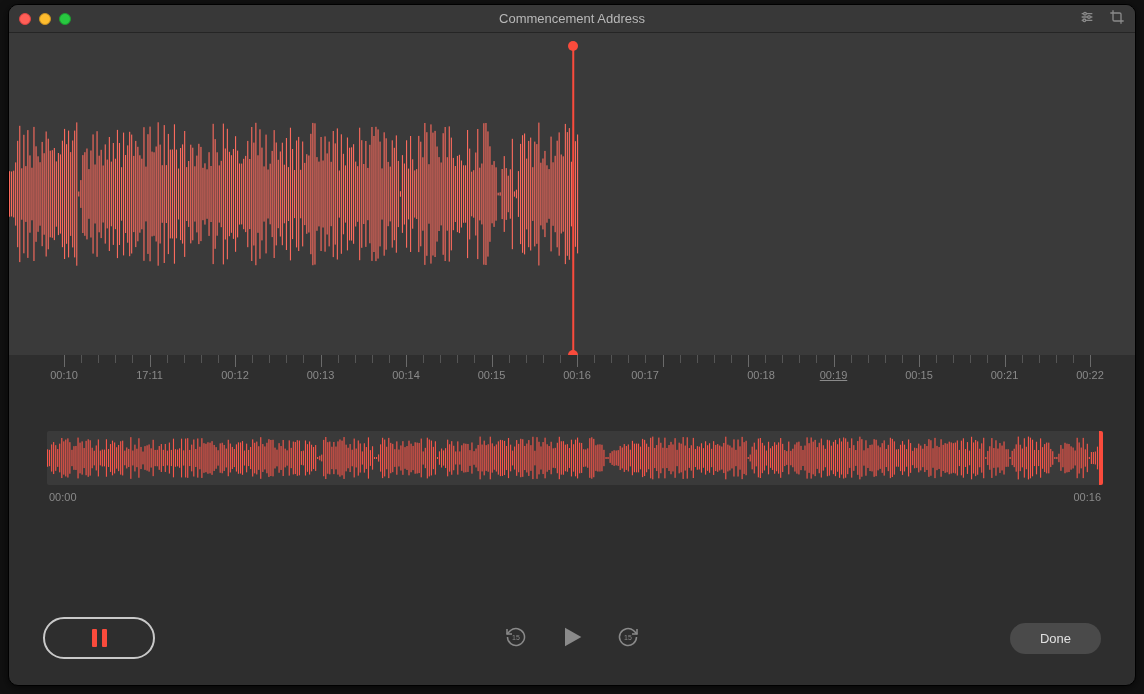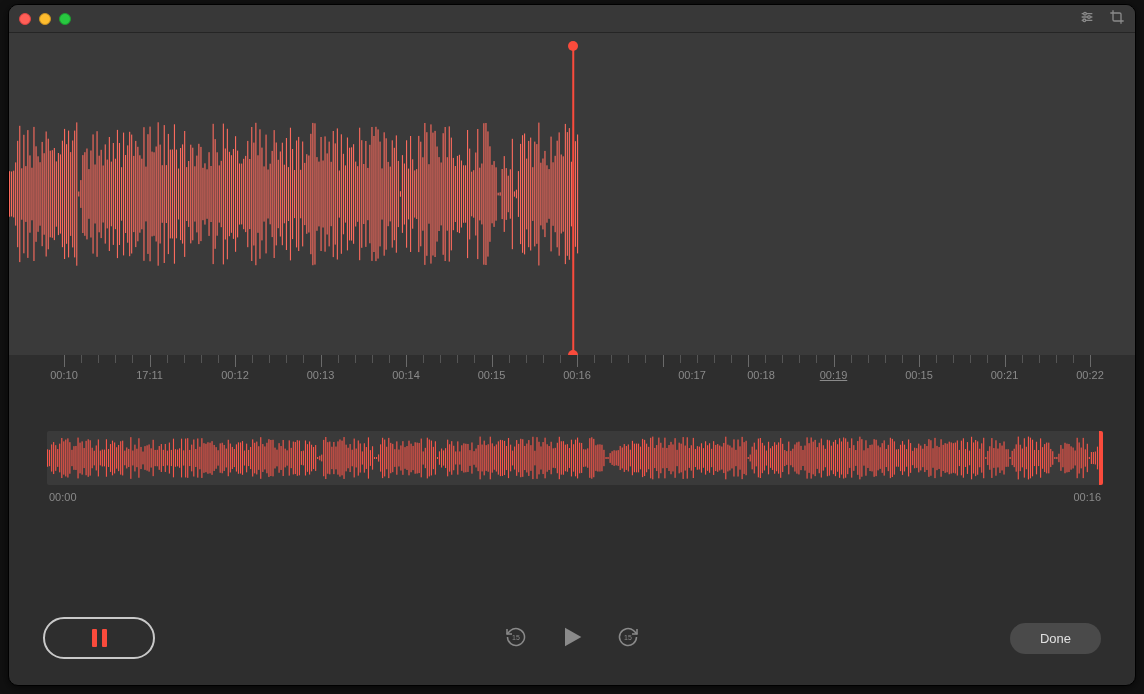--- a/index.html
+++ b/index.html
@@ -73,20 +73,21 @@
 <body>
 
 <div class="window">
 
   <div class="title-bar">
     <div class="traffic-lights">
       <div class="traffic-light tl-close"></div>
       <div class="traffic-light tl-min"></div>
       <div class="traffic-light tl-max"></div>
     </div>
+    <div class="title">Commencement Address</div>
     <div class="title-right">
       <span>
         <svg viewBox="0 0 24 24" fill="none" stroke="currentColor" stroke-width="2">
           <line x1="4" y1="7" x2="20" y2="7"></line>
             <circle cx="9" cy="7" r="2" fill="#383838"></circle>
           <line x1="4" y1="12" x2="20" y2="12"></line>
             <circle cx="15" cy="12" r="2" fill="#383838"></circle>
           <line x1="4" y1="17" x2="20" y2="17"></line>
             <circle cx="8" cy="17" r="2" fill="#383838"></circle>
         </svg>
@@ -426,21 +427,21 @@
         <div class="tick" style="left: 516.7px;"></div>
         <div class="tick" style="left: 533.8px;"></div>
         <div class="tick" style="left: 550.9px;"></div>
         <div class="tick major" style="left: 568px;"></div>
         <div class="tick-label" style="left: 568px;">00:16</div>
         <div class="tick" style="left: 585.1px;"></div>
         <div class="tick" style="left: 602.2px;"></div>
         <div class="tick" style="left: 619.3px;"></div>
         <div class="tick" style="left: 636.4px;"></div>
         <div class="tick major" style="left: 653.5px;"></div>
-        <div class="tick-label" style="left: 683px;">00:17</div>
+        <div class="tick-label" style="left: 636px;">00:17</div>
         <div class="tick" style="left: 670.6px;"></div>
         <div class="tick" style="left: 687.7px;"></div>
         <div class="tick" style="left: 704.8px;"></div>
         <div class="tick" style="left: 721.9px;"></div>
         <div class="tick major" style="left: 739px;"></div>
         <div class="tick-label" style="left: 739px; margin-left: 13px;">00:18</div>
         <div class="tick" style="left: 756.1px;"></div>
         <div class="tick" style="left: 773.2px;"></div>
         <div class="tick" style="left: 790.3px;"></div>
         <div class="tick" style="left: 807.4px;"></div>

